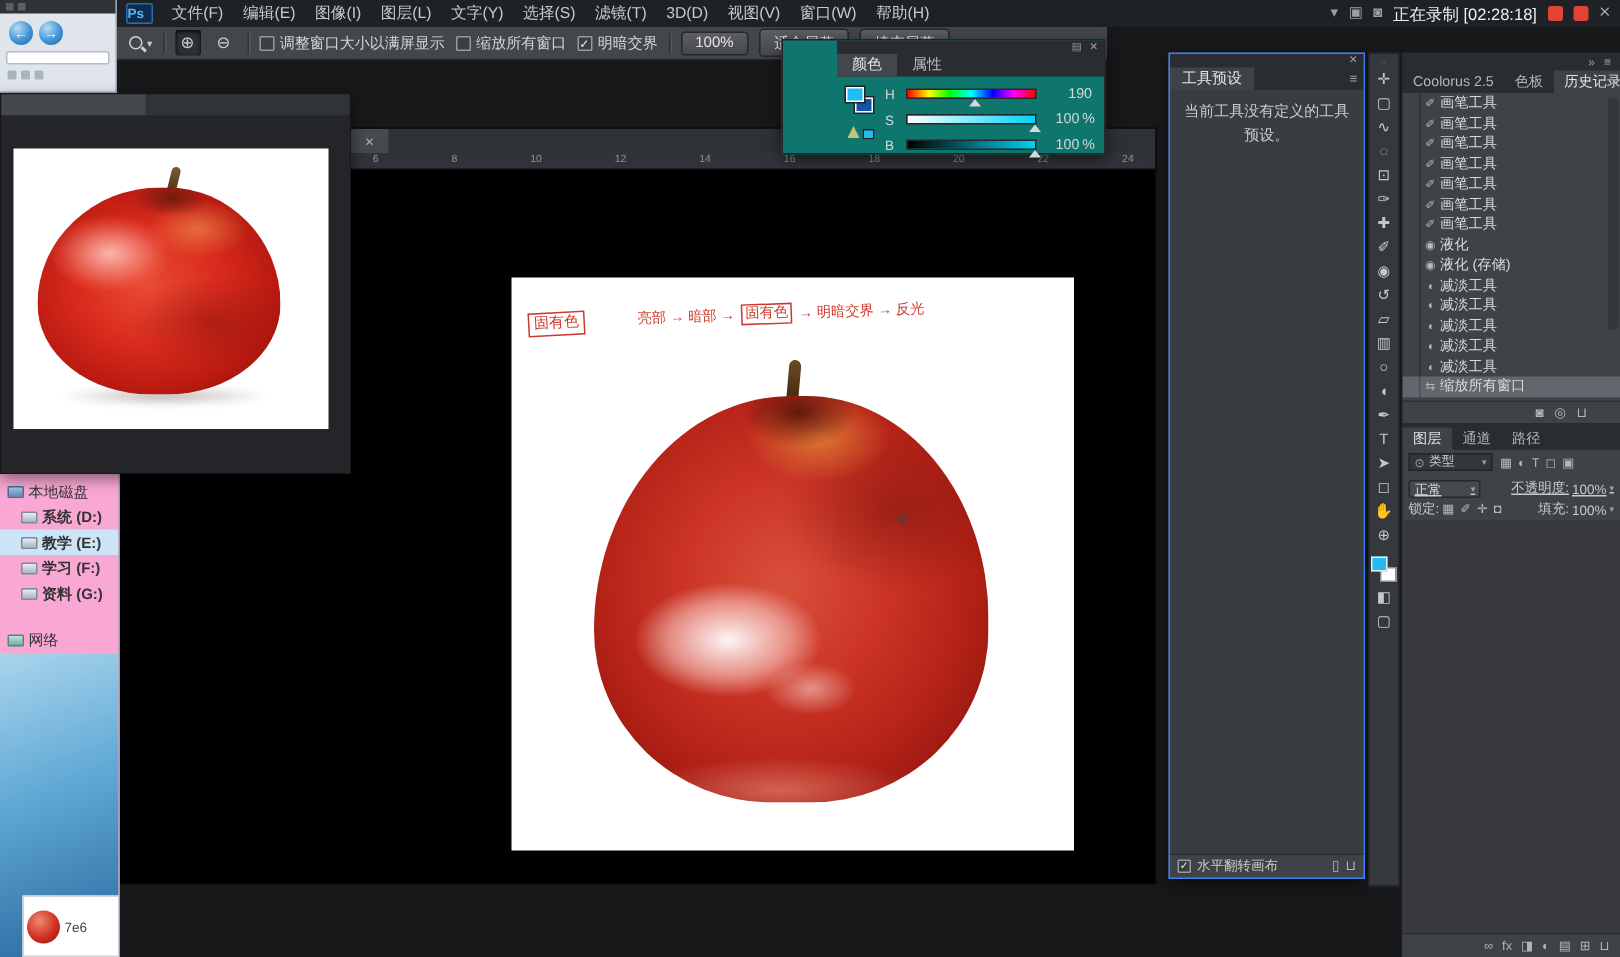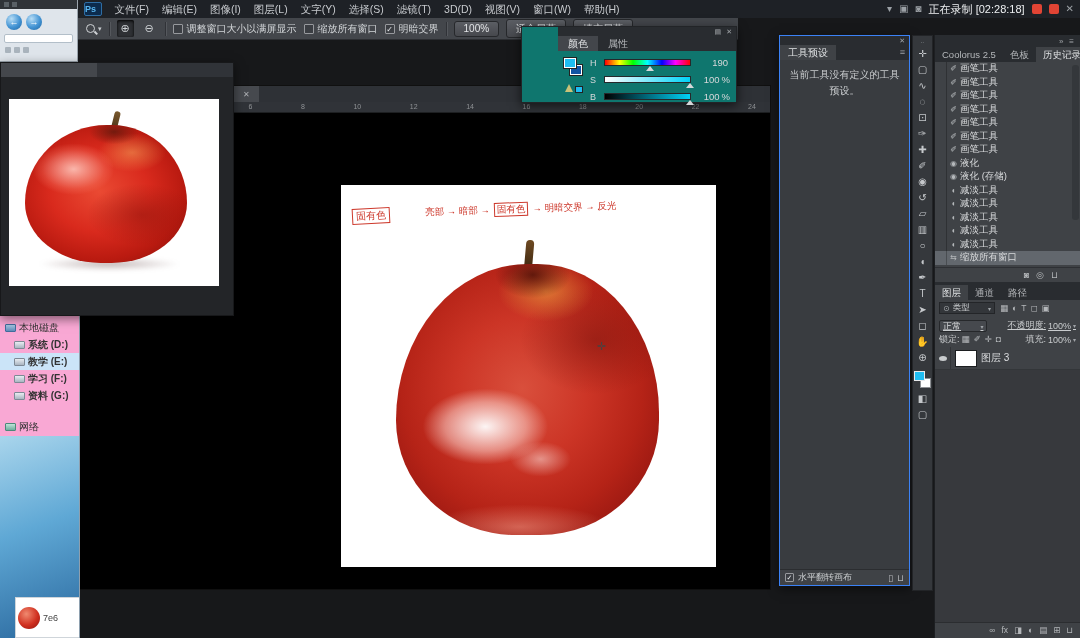--- a/index.html
+++ b/index.html
@@ -660,28 +660,20 @@
           <span>填充:</span>
           <span>100%</span>
           <span class="dd">▾</span>
         </span>
       </div>
       <div class="layers-list">
 
 
 
 
-          <div class="layer-row">
-            <span class="eye-col">
-              <span class="eye-dot eye-on"></span>
-            </span>
-            <span class="layer-thumb thumb-white"></span>
-            <span class="layer-name">图层 3</span>
-
-          </div>
 
         </div>
       <div class="layers-filler"></div>
       <div class="layers-footer">
 
       <span class="mini-ic">∞</span>
           <span class="mini-ic">fx</span>
           <span class="mini-ic">◨</span>
           <span class="mini-ic">◐</span>
           <span class="mini-ic">▤</span>

